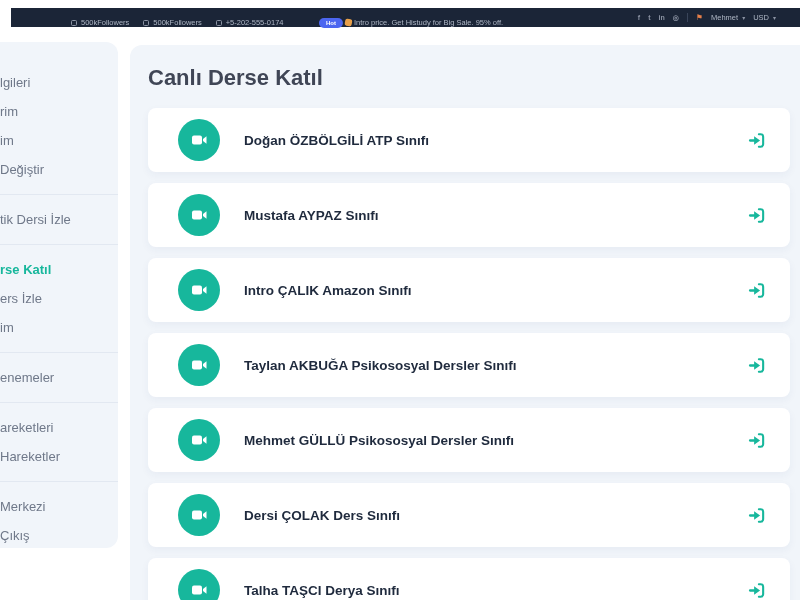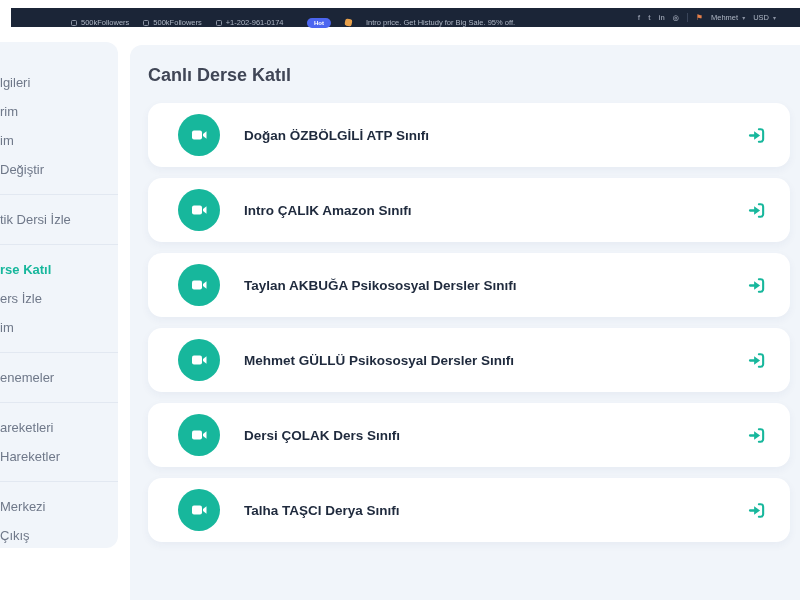--- a/index.html
+++ b/index.html
@@ -6,21 +6,21 @@
     font-family:"Liberation Sans", sans-serif;}
   *{box-sizing:border-box;}
 
   
   .topbar{position:absolute;top:8px;left:0;width:800px;height:19px;background:#1b2537;
     display:flex;align-items:flex-end;font-size:7.5px;color:#aeb6c4;margin-left:11px;}
   .tb-left{display:flex;align-items:center;gap:14px;padding-left:60px;}
   .tb-item{display:flex;align-items:center;gap:4px;white-space:nowrap;}
   .tb-sq{width:6px;height:6px;border:1px solid #8b93a3;border-radius:1.5px;display:inline-block;}
   .tb-center{position:absolute;left:50%;top:0;height:29px;transform:translateX(-50%);
-    display:flex;align-items:center;gap:14px;white-space:nowrap;}
+    display:flex;align-items:center;gap:2px;white-space:nowrap;}
   .tb-badge{background:#4c66f0;color:#fff;font-size:6px;font-weight:bold;
     padding:2px 7px;border-radius:6px;line-height:1;}
   .tb-tag{width:7px;height:7px;background:#e8a04a;border-radius:2px;transform:rotate(10deg);display:inline-block;}
   .tb-right{position:absolute;right:0;top:0;height:19px;display:flex;align-items:center;
     gap:8px;padding-right:35px;}
   .tb-soc{color:#8b93a3;font-size:7px;font-weight:bold;}
   .tb-sep{width:1px;height:9px;background:#3a455a;}
   .tb-flag{color:#e8804a;font-size:8px;}
   .tb-caret{color:#8b93a3;font-size:6px;}
 
@@ -29,23 +29,23 @@
     background:#f1f5fa;border-radius:0 12px 12px 0;padding-top:26px;overflow:hidden;}
   .side-group{}
   .side-item{height:29px;line-height:29px;padding-left:40px;font-size:13px;color:#6f7889;
     white-space:nowrap;cursor:pointer;}
   .side-item.active{color:#17b79c;font-weight:bold;}
   .side-divider{height:1px;background:#e2e8f1;margin:10px 0;}
 
   
   .main{position:absolute;left:130px;top:45px;width:670px;height:575px;
     background:#f1f5fa;border-radius:12px 0 0 0;overflow:hidden;}
-  .main-title{margin:20px 0 0 18px;font-size:18px;font-weight:bold;color:#404656;}
+  .main-title{margin:20px 0 0 18px;font-size:22px;font-weight:bold;color:#404656;}
   .cards{margin-top:17px;padding:0 10px 0 18px;display:flex;flex-direction:column;gap:11px;}
-  .card{height:64px;background:#ffffff;border-radius:14px;display:flex;align-items:center;
+  .card{height:64px;background:#ffffff;border-radius:8px;display:flex;align-items:center;
     box-shadow:0 3px 8px rgba(40,60,110,0.05);cursor:pointer;flex:0 0 auto;}
   .cam-circle{width:42px;height:42px;border-radius:50%;background:#17b79c;margin-left:30px;
     display:flex;align-items:center;justify-content:center;flex:0 0 auto;}
   .card-label{margin-left:24px;font-size:13.5px;font-weight:bold;color:#1f2a3d;flex:1 1 auto;
     white-space:nowrap;}
   .enter-wrap{margin-right:24px;display:flex;align-items:center;flex:0 0 auto;}
 </style>
 </head>
 <body>
 
@@ -54,21 +54,21 @@
     <span class="tb-item">
       <span class="tb-sq"></span>
       <span>500kFollowers</span>
     </span>
     <span class="tb-item">
       <span class="tb-sq"></span>
       <span>500kFollowers</span>
     </span>
     <span class="tb-item">
       <span class="tb-sq"></span>
-      <span>+1-202-961-0174</span>
+      <span>+5-202-555-0174</span>
     </span>
   </div>
 
   <div class="tb-center">
     <span class="tb-badge">Hot</span>
     <span class="tb-tag"></span>
     <span>Intro price. Get Histudy for Big Sale. 95% off.</span>
   </div>
 
   <div class="tb-right">
@@ -137,20 +137,36 @@
     <div class="card-label">Doğan ÖZBÖLGİLİ ATP Sınıfı</div>
     <div class="enter-wrap">
       <svg width="19" height="19" viewBox="0 0 20 20">
         <path d="M12.5 3.5 H14.5 A2.5 2.5 0 0 1 17 6 V14 A2.5 2.5 0 0 1 14.5 16.5 H12.5" fill="none" stroke="#17b79c" stroke-width="2.2" stroke-linecap="round"></path>
         <rect x="2" y="8.8" width="7" height="2.4" rx="1.2" fill="#17b79c"></rect>
         <polygon points="7.5,5.6 13.8,10 7.5,14.4" fill="#17b79c"></polygon>
       </svg>
     </div>
   </div>
 
+  <div class="card">
+    <div class="cam-circle">
+      <svg width="20" height="20" viewBox="0 0 20 20">
+        <rect x="3" y="5.5" width="10" height="9" rx="2" fill="#ffffff"></rect>
+        <polygon points="14,9 17.5,6.3 17.5,13.7 14,11" fill="#ffffff"></polygon>
+      </svg>
+    </div>
+    <div class="card-label">Mustafa AYPAZ Sınıfı</div>
+    <div class="enter-wrap">
+      <svg width="19" height="19" viewBox="0 0 20 20">
+        <path d="M12.5 3.5 H14.5 A2.5 2.5 0 0 1 17 6 V14 A2.5 2.5 0 0 1 14.5 16.5 H12.5" fill="none" stroke="#17b79c" stroke-width="2.2" stroke-linecap="round"></path>
+        <rect x="2" y="8.8" width="7" height="2.4" rx="1.2" fill="#17b79c"></rect>
+        <polygon points="7.5,5.6 13.8,10 7.5,14.4" fill="#17b79c"></polygon>
+      </svg>
+    </div>
+  </div>
 
   <div class="card">
     <div class="cam-circle">
       <svg width="20" height="20" viewBox="0 0 20 20">
         <rect x="3" y="5.5" width="10" height="9" rx="2" fill="#ffffff"></rect>
         <polygon points="14,9 17.5,6.3 17.5,13.7 14,11" fill="#ffffff"></polygon>
       </svg>
     </div>
     <div class="card-label">Intro ÇALIK Amazon Sınıfı</div>
     <div class="enter-wrap">

